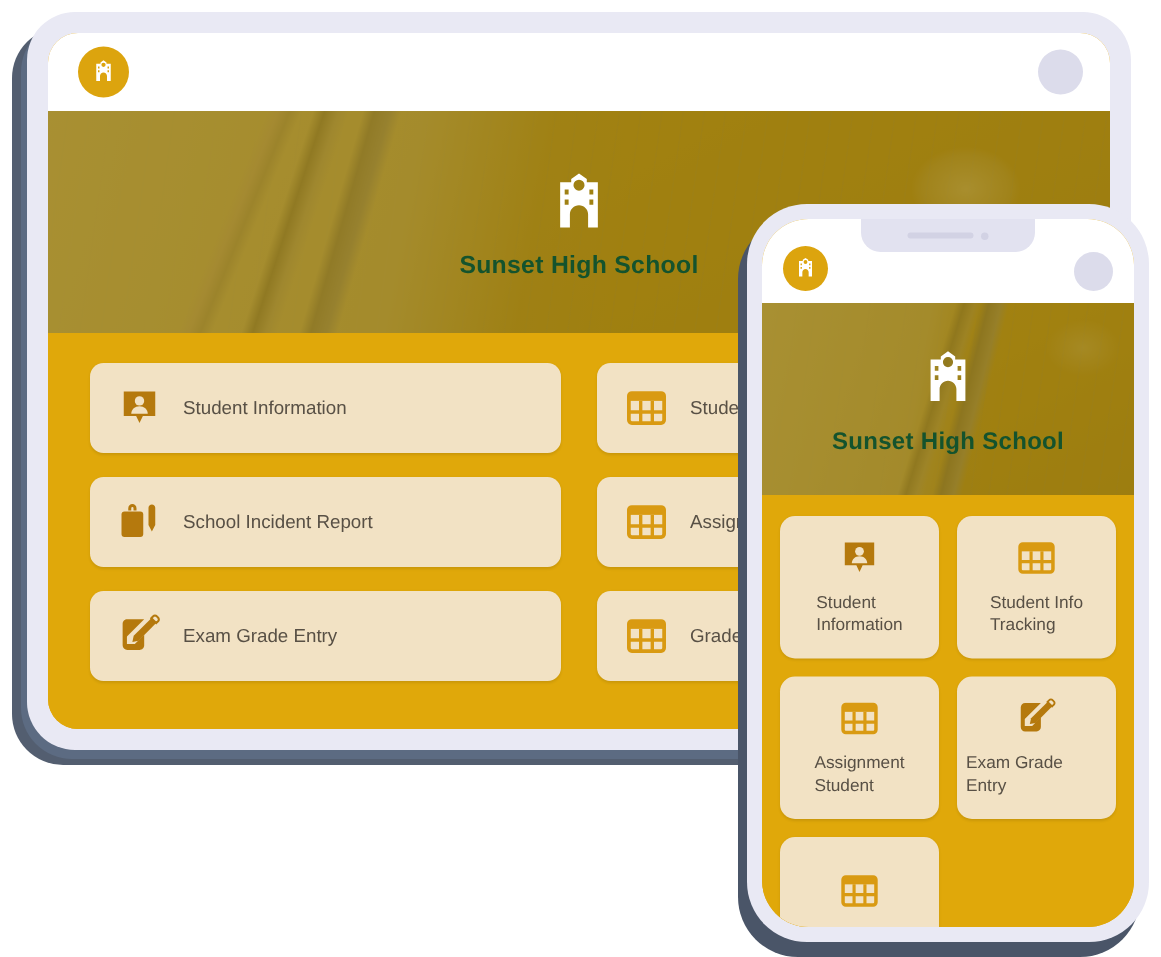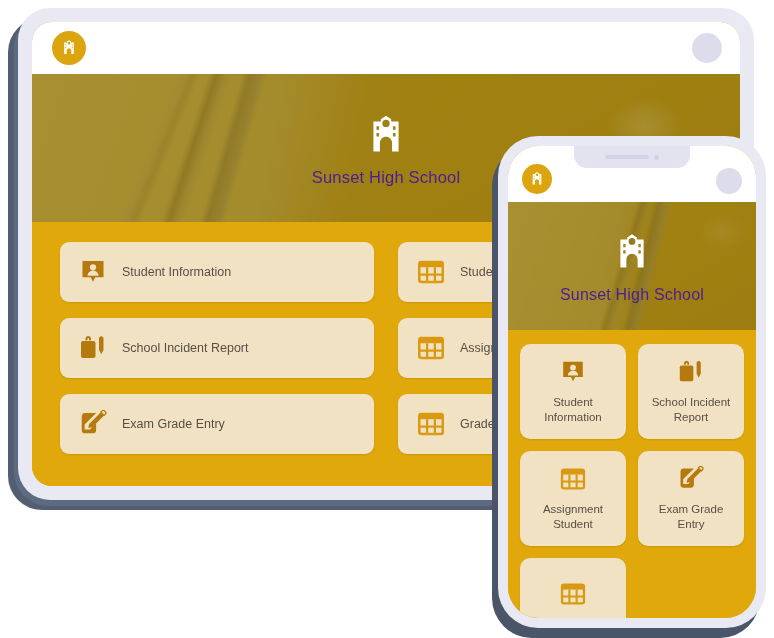--- a/index.html
+++ b/index.html
@@ -126,23 +126,23 @@
     z-index: 3;
     height: 100%;
     display: flex;
     flex-direction: column;
     align-items: center;
     justify-content: center;
     gap: 6px;
   }
   .hero-logo svg { width: 52px; height: 52px; display: block; }
   .hero-title {
-    color: #4c1d95;
+    color: #14532d;
     font-size: 16.5px;
-    font-weight: normal;
+    font-weight: bold;
     letter-spacing: .2px;
   }
 
   
   #tablet-menu {
     position: relative;
     height: calc(100% - 200px);
     background: #e0a80a;
     padding: 20px 28px;
     display: grid;
@@ -271,21 +271,21 @@
     justify-content: center;
     gap: 9px;
     padding: 6px;
     box-shadow: 0 1px 2px rgba(0,0,0,0.10);
     overflow: hidden;
   }
   .tile-sq .ic svg { width: 28px; height: 28px; display: block; }
   .tile-sq .lbl {
     font-size: 11.5px;
     color: #585045;
-    text-align: center;
+    text-align: left;
     line-height: 1.28;
     white-space: pre-line;
   }
 </style>
 </head>
 <body>
 
 <div id="stage">
 
   <div id="tablet-shadow"></div>
@@ -437,68 +437,70 @@
             <svg viewBox="0 0 24 24" fill="#b5790d" aria-hidden="true">
               <path d="M3.6 3.2h16.8v13.0h-6.6L12 20.0l-1.8-3.8H3.6V3.2z"></path>
               <circle cx="12" cy="8.2" r="2.5" fill="#f2e2c4"></circle>
               <path d="M7.6 15.0c0-2.4 2.0-4.0 4.4-4.0s4.4 1.6 4.4 4.0H7.6z" fill="#f2e2c4"></path>
             </svg>
           </span>
           <span class="lbl">Student
 Information</span>
         </div>
 
-
-        <div class="tile-sq">
-          <span class="ic">
-            <svg viewBox="0 0 24 24" fill="#b5790d" aria-hidden="true">
-              <path d="M6.0 4.6c0-1.2 1.0-2.2 2.2-2.2s2.2 1.0 2.2 2.2v1.2h-1.6V4.6a.6.6 0 0 0-1.2 0v1.2H6.0V4.6z"></path>
-              <rect x="2.4" y="6.4" width="11.6" height="13.6" rx="1.6"></rect>
-              <path d="M18.6 2.6c1.0 0 1.8.8 1.8 1.8v9.2l-1.8 3.4-1.8-3.4V4.4c0-1.0.8-1.8 1.8-1.8z"></path>
-            </svg>
-          </span>
-          <span class="lbl">School Incident
-Report</span>
-        </div>
-
         <div class="tile-sq">
           <span class="ic">
             <svg viewBox="0 0 24 24" aria-hidden="true">
               <rect x="2.6" y="4.0" width="18.8" height="16.0" rx="1.6" fill="none" stroke="#d99a12" stroke-width="2"></rect>
               <rect x="2.6" y="4.0" width="18.8" height="4.2" fill="#d99a12"></rect>
               <line x1="8.9" y1="8.2" x2="8.9" y2="20.0" stroke="#d99a12" stroke-width="1.8"></line>
               <line x1="15.1" y1="8.2" x2="15.1" y2="20.0" stroke="#d99a12" stroke-width="1.8"></line>
               <line x1="2.6" y1="14.1" x2="21.4" y2="14.1" stroke="#d99a12" stroke-width="1.8"></line>
             </svg>
           </span>
-          <span class="lbl">Assignment
-Student</span>
-        </div>
-
-        <div class="tile-sq">
-          <span class="ic">
-            <svg viewBox="0 0 24 24" aria-hidden="true">
-              <path d="M3.0 5.6c0-1.4 1.1-2.5 2.5-2.5h9.0l-9.2 9.2v4.0h4.2l5.0-5.0v5.6c0 1.4-1.1 2.5-2.5 2.5H5.5A2.5 2.5 0 0 1 3 16.9V5.6z" fill="#b5790d"></path>
-              <path d="M18.3 2.5l2.6 2.6-9.4 9.4-3.3.7.7-3.3 9.4-9.4z" fill="#b5790d"></path>
-              <path d="M18.3 2.5l2.6 2.6 1.0-1.0a1.3 1.3 0 0 0 0-1.9l-.7-.7a1.3 1.3 0 0 0-1.9 0l-1.0 1.0z" fill="#f2e2c4" stroke="#b5790d" stroke-width="1.1"></path>
-            </svg>
-          </span>
-          <span class="lbl">Exam Grade Entry</span>
-        </div>
+          <span class="lbl">Student Info
+Tracking</span>
+        </div>
+
 
         <div class="tile-sq">
           <span class="ic">
             <svg viewBox="0 0 24 24" aria-hidden="true">
               <rect x="2.6" y="4.0" width="18.8" height="16.0" rx="1.6" fill="none" stroke="#d99a12" stroke-width="2"></rect>
               <rect x="2.6" y="4.0" width="18.8" height="4.2" fill="#d99a12"></rect>
               <line x1="8.9" y1="8.2" x2="8.9" y2="20.0" stroke="#d99a12" stroke-width="1.8"></line>
               <line x1="15.1" y1="8.2" x2="15.1" y2="20.0" stroke="#d99a12" stroke-width="1.8"></line>
               <line x1="2.6" y1="14.1" x2="21.4" y2="14.1" stroke="#d99a12" stroke-width="1.8"></line>
             </svg>
           </span>
+          <span class="lbl">Assignment
+Student</span>
+        </div>
+
+        <div class="tile-sq">
+          <span class="ic">
+            <svg viewBox="0 0 24 24" aria-hidden="true">
+              <path d="M3.0 5.6c0-1.4 1.1-2.5 2.5-2.5h9.0l-9.2 9.2v4.0h4.2l5.0-5.0v5.6c0 1.4-1.1 2.5-2.5 2.5H5.5A2.5 2.5 0 0 1 3 16.9V5.6z" fill="#b5790d"></path>
+              <path d="M18.3 2.5l2.6 2.6-9.4 9.4-3.3.7.7-3.3 9.4-9.4z" fill="#b5790d"></path>
+              <path d="M18.3 2.5l2.6 2.6 1.0-1.0a1.3 1.3 0 0 0 0-1.9l-.7-.7a1.3 1.3 0 0 0-1.9 0l-1.0 1.0z" fill="#f2e2c4" stroke="#b5790d" stroke-width="1.1"></path>
+            </svg>
+          </span>
+          <span class="lbl">Exam Grade Entry</span>
+        </div>
+
+        <div class="tile-sq">
+          <span class="ic">
+            <svg viewBox="0 0 24 24" aria-hidden="true">
+              <rect x="2.6" y="4.0" width="18.8" height="16.0" rx="1.6" fill="none" stroke="#d99a12" stroke-width="2"></rect>
+              <rect x="2.6" y="4.0" width="18.8" height="4.2" fill="#d99a12"></rect>
+              <line x1="8.9" y1="8.2" x2="8.9" y2="20.0" stroke="#d99a12" stroke-width="1.8"></line>
+              <line x1="15.1" y1="8.2" x2="15.1" y2="20.0" stroke="#d99a12" stroke-width="1.8"></line>
+              <line x1="2.6" y1="14.1" x2="21.4" y2="14.1" stroke="#d99a12" stroke-width="1.8"></line>
+            </svg>
+          </span>
           <span class="lbl">Grade Tracker</span>
         </div>
 
       </div>
     </div>
   </div>
 
 </div>
 
 </body></html>

